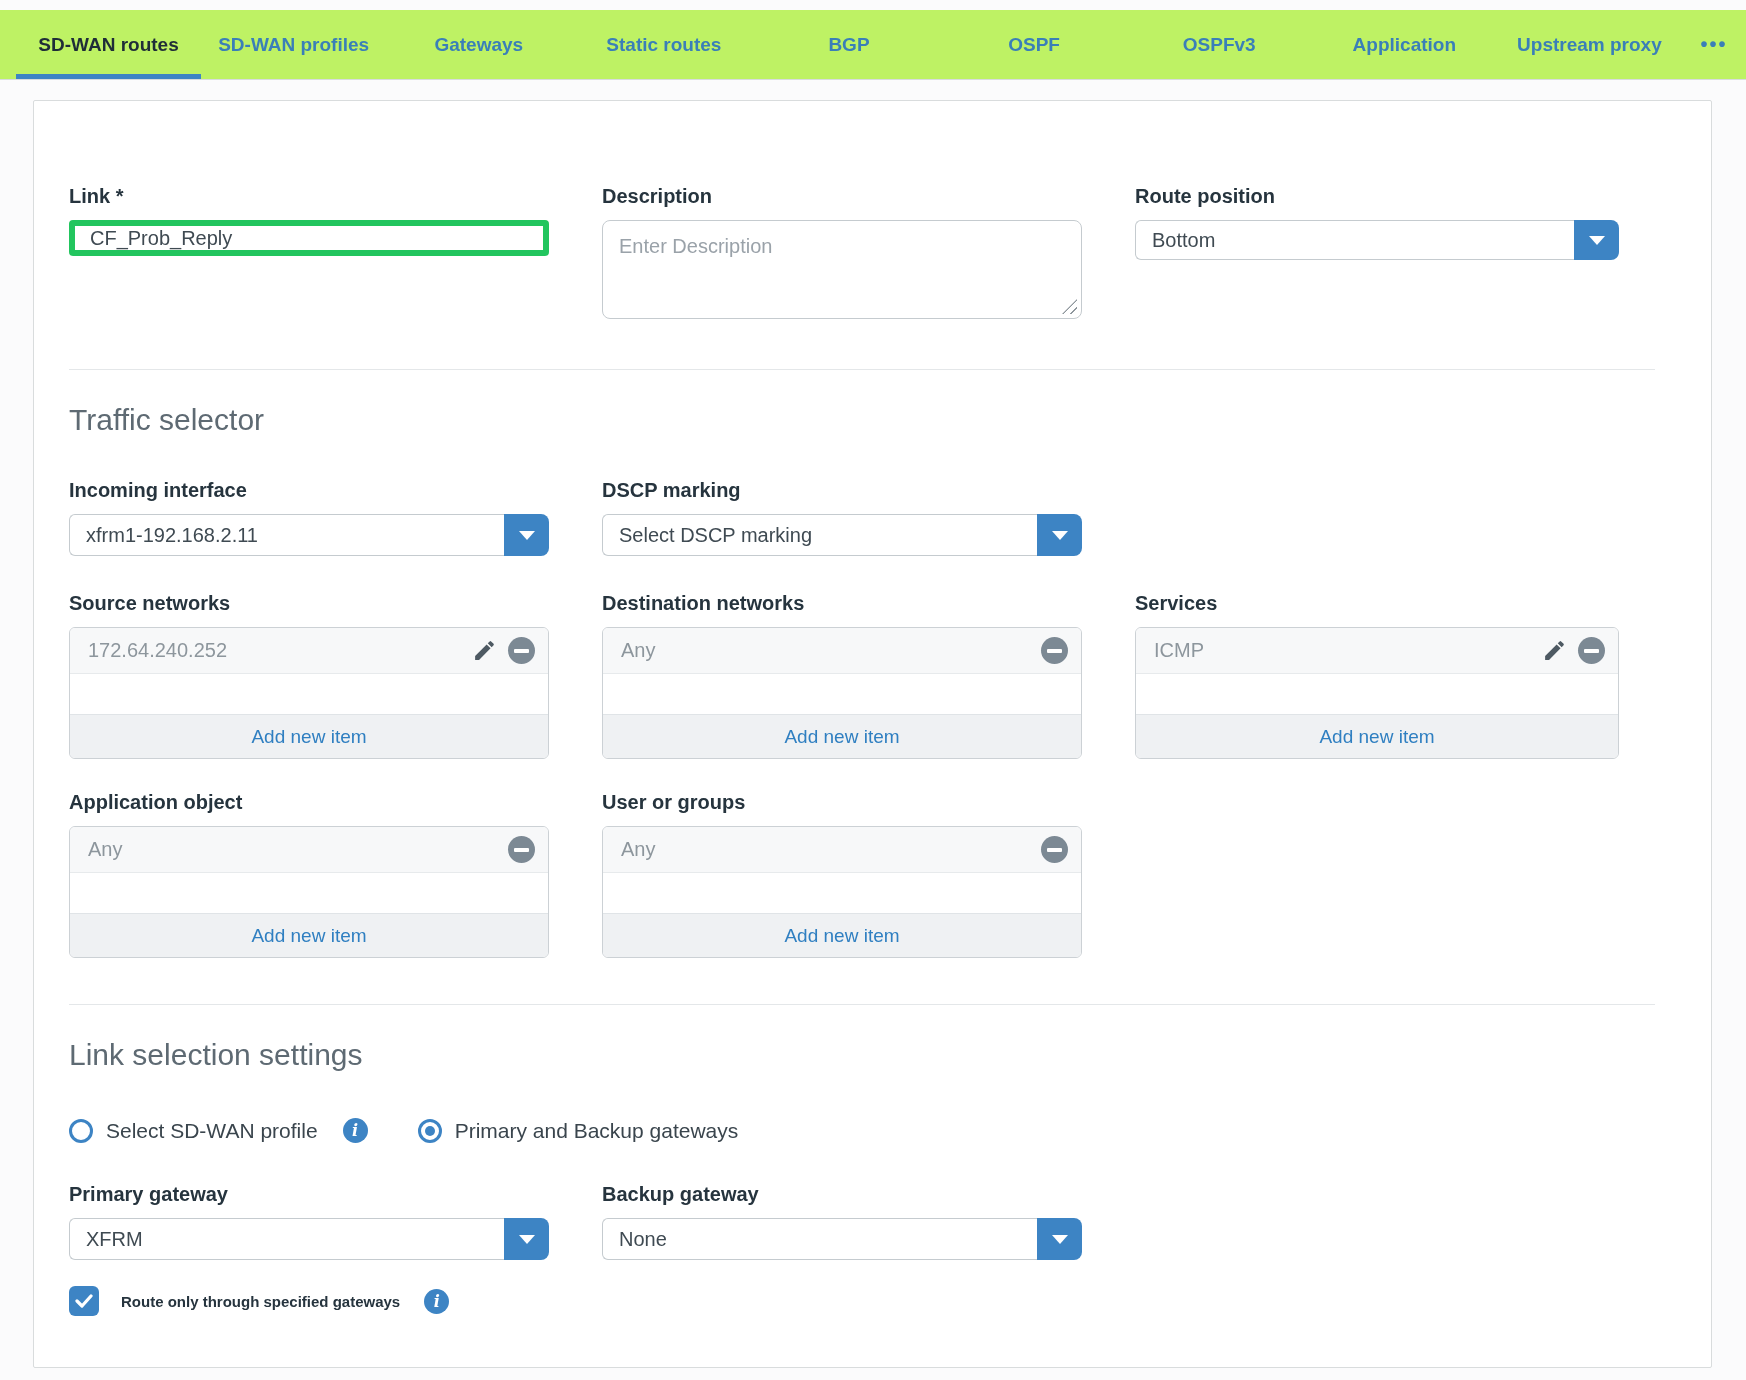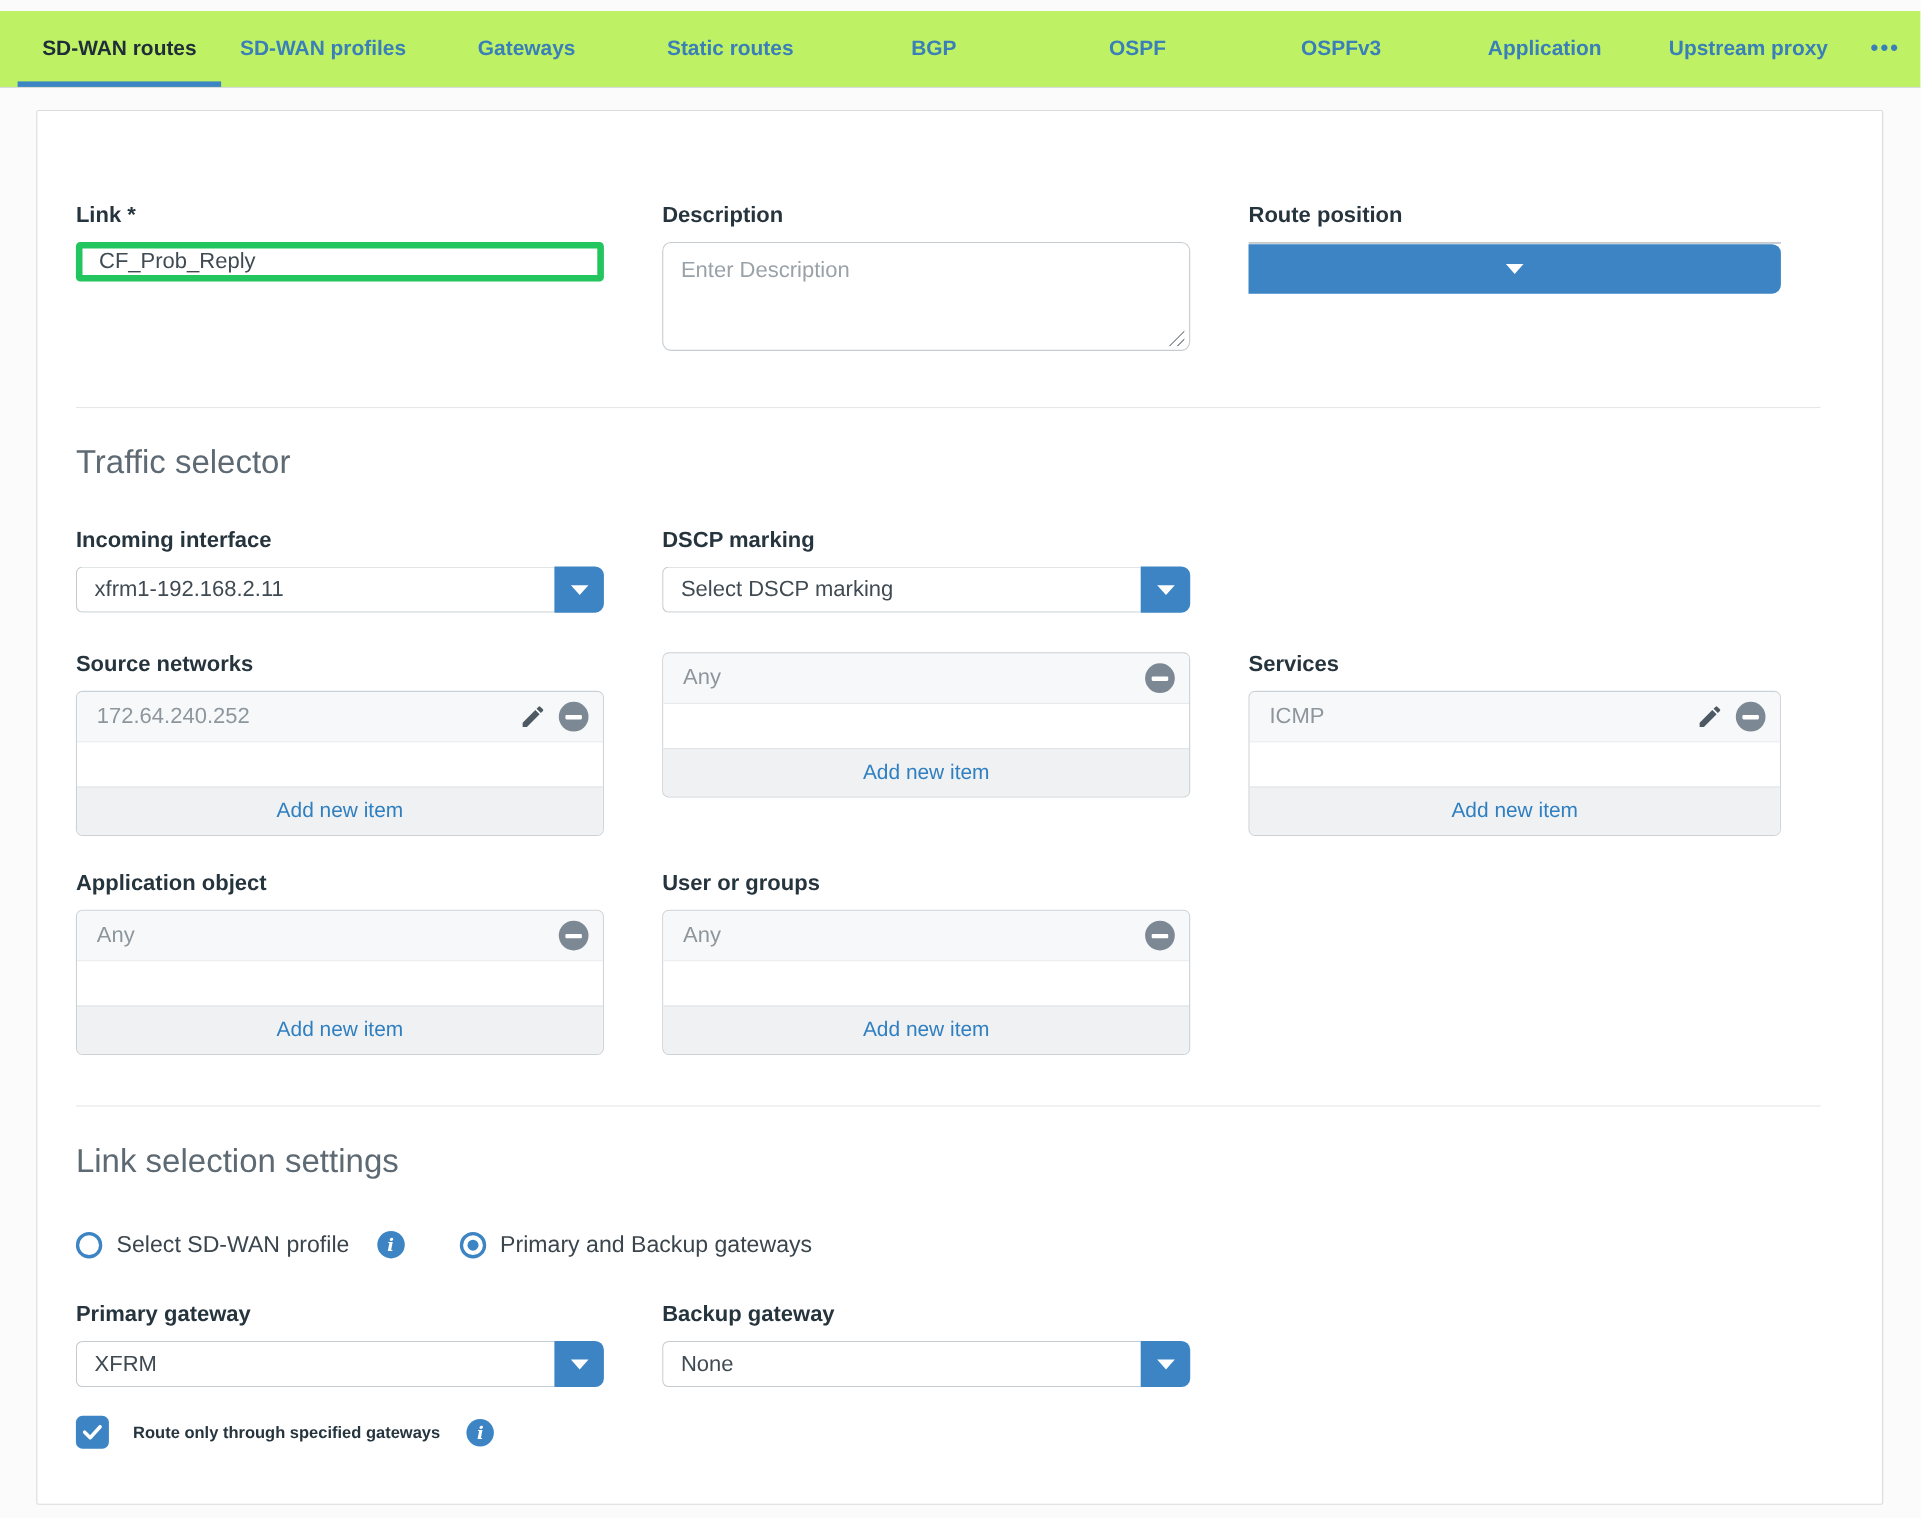--- a/index.html
+++ b/index.html
@@ -54,21 +54,21 @@
   }
   textarea.desc::placeholder { color:#9aa2a9; }
   .resize-handle {
     position:absolute; right:5px; bottom:9px; width:15px; height:15px;
     background:repeating-linear-gradient(135deg,#8f979d 0 1.6px,transparent 1.6px 5.2px);
     clip-path:polygon(100% 0,100% 100%,0 100%);
   }
 
   
   .select { display:flex; height:42px; cursor:pointer; }
-  .select.short { height:40px;flex-direction:column; }
+  .select.short { height:40px; }
   .select-value {
     flex:1; border:1px solid #c5cbcf; border-right:none; border-radius:6px 0 0 6px;
     display:flex; align-items:center; padding:0 16px; font-size:20px; color:#3f4a52;
     background:#fff; overflow:hidden; white-space:nowrap;
   }
   .select-btn {
     flex:0 0 45px; background:#3d84c4; border-radius:0 8px 8px 0;
     display:flex; align-items:center; justify-content:center;
   }
   .caret {
@@ -217,20 +217,21 @@
           </span>
         </div>
         <div class="listbox-spacer"></div>
         <div class="listbox-footer">
           <span>Add new item</span>
         </div>
       </div>
     </div>
 
     <div>
+      <label class="fld">Destination networks</label>
       <div class="listbox">
         <div class="listbox-item">
           <span class="item-text">Any</span>
           <span class="item-icons">
             <span class="minus-icon"></span>
           </span>
         </div>
         <div class="listbox-spacer"></div>
         <div class="listbox-footer">
           <span>Add new item</span>

